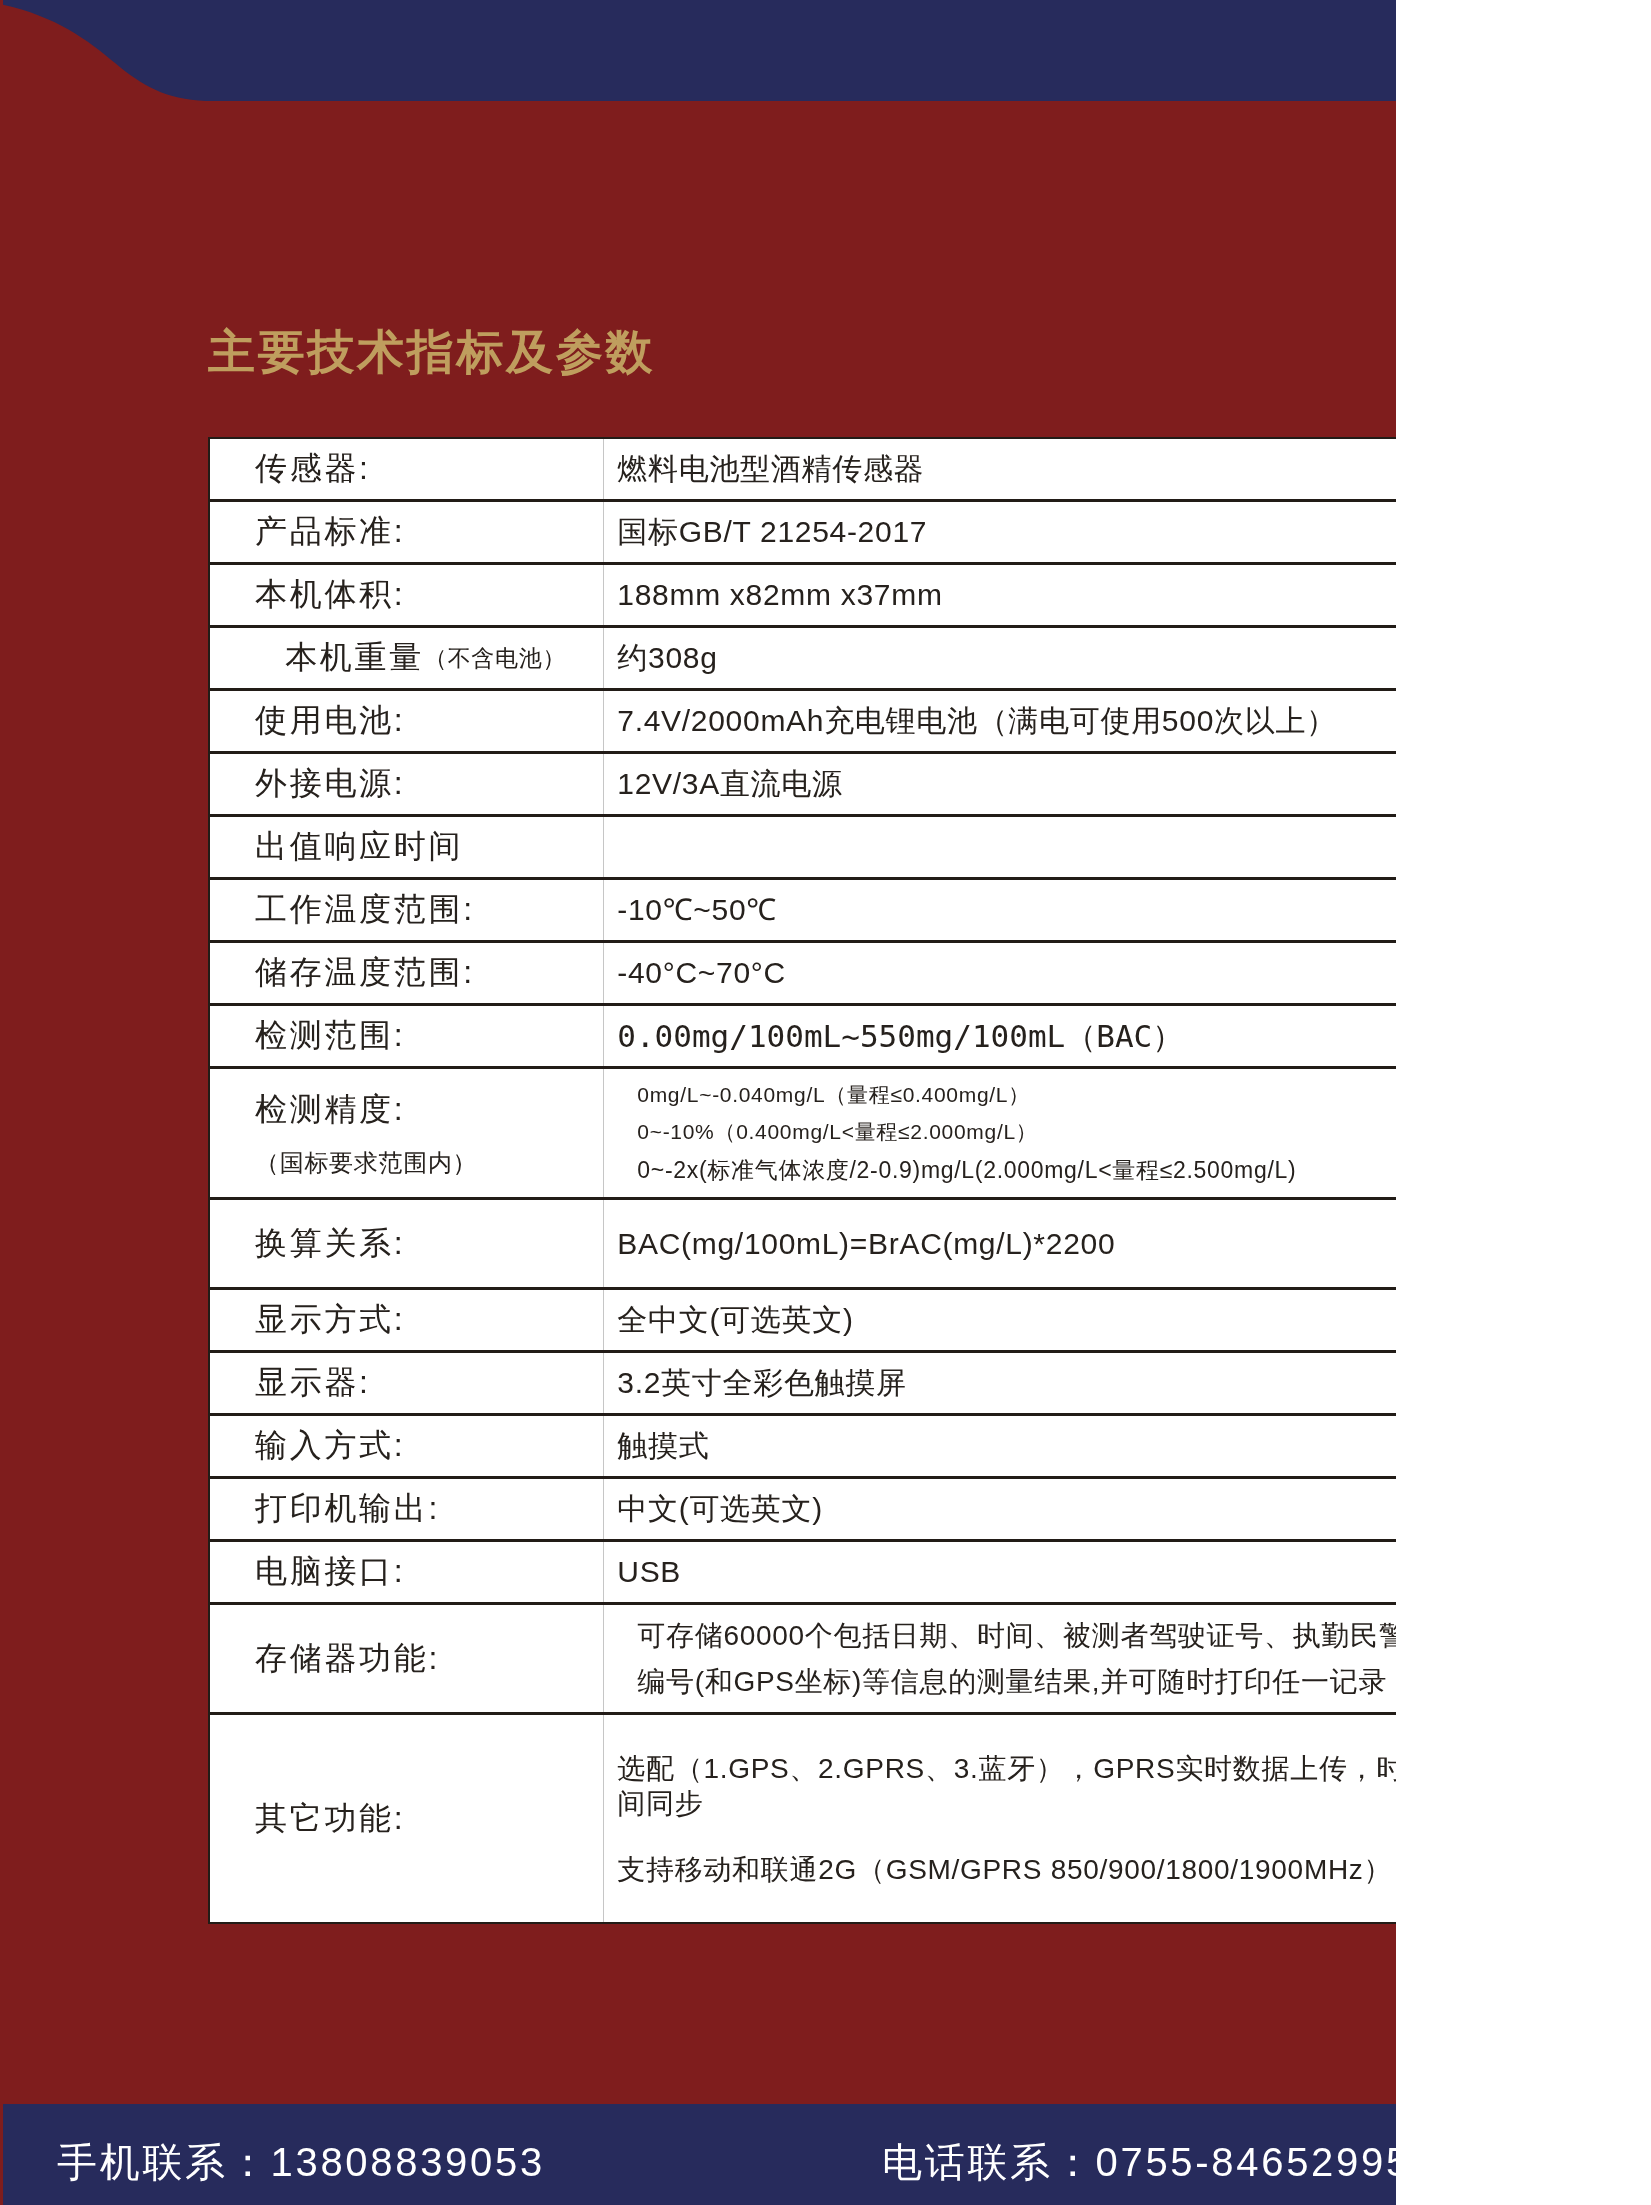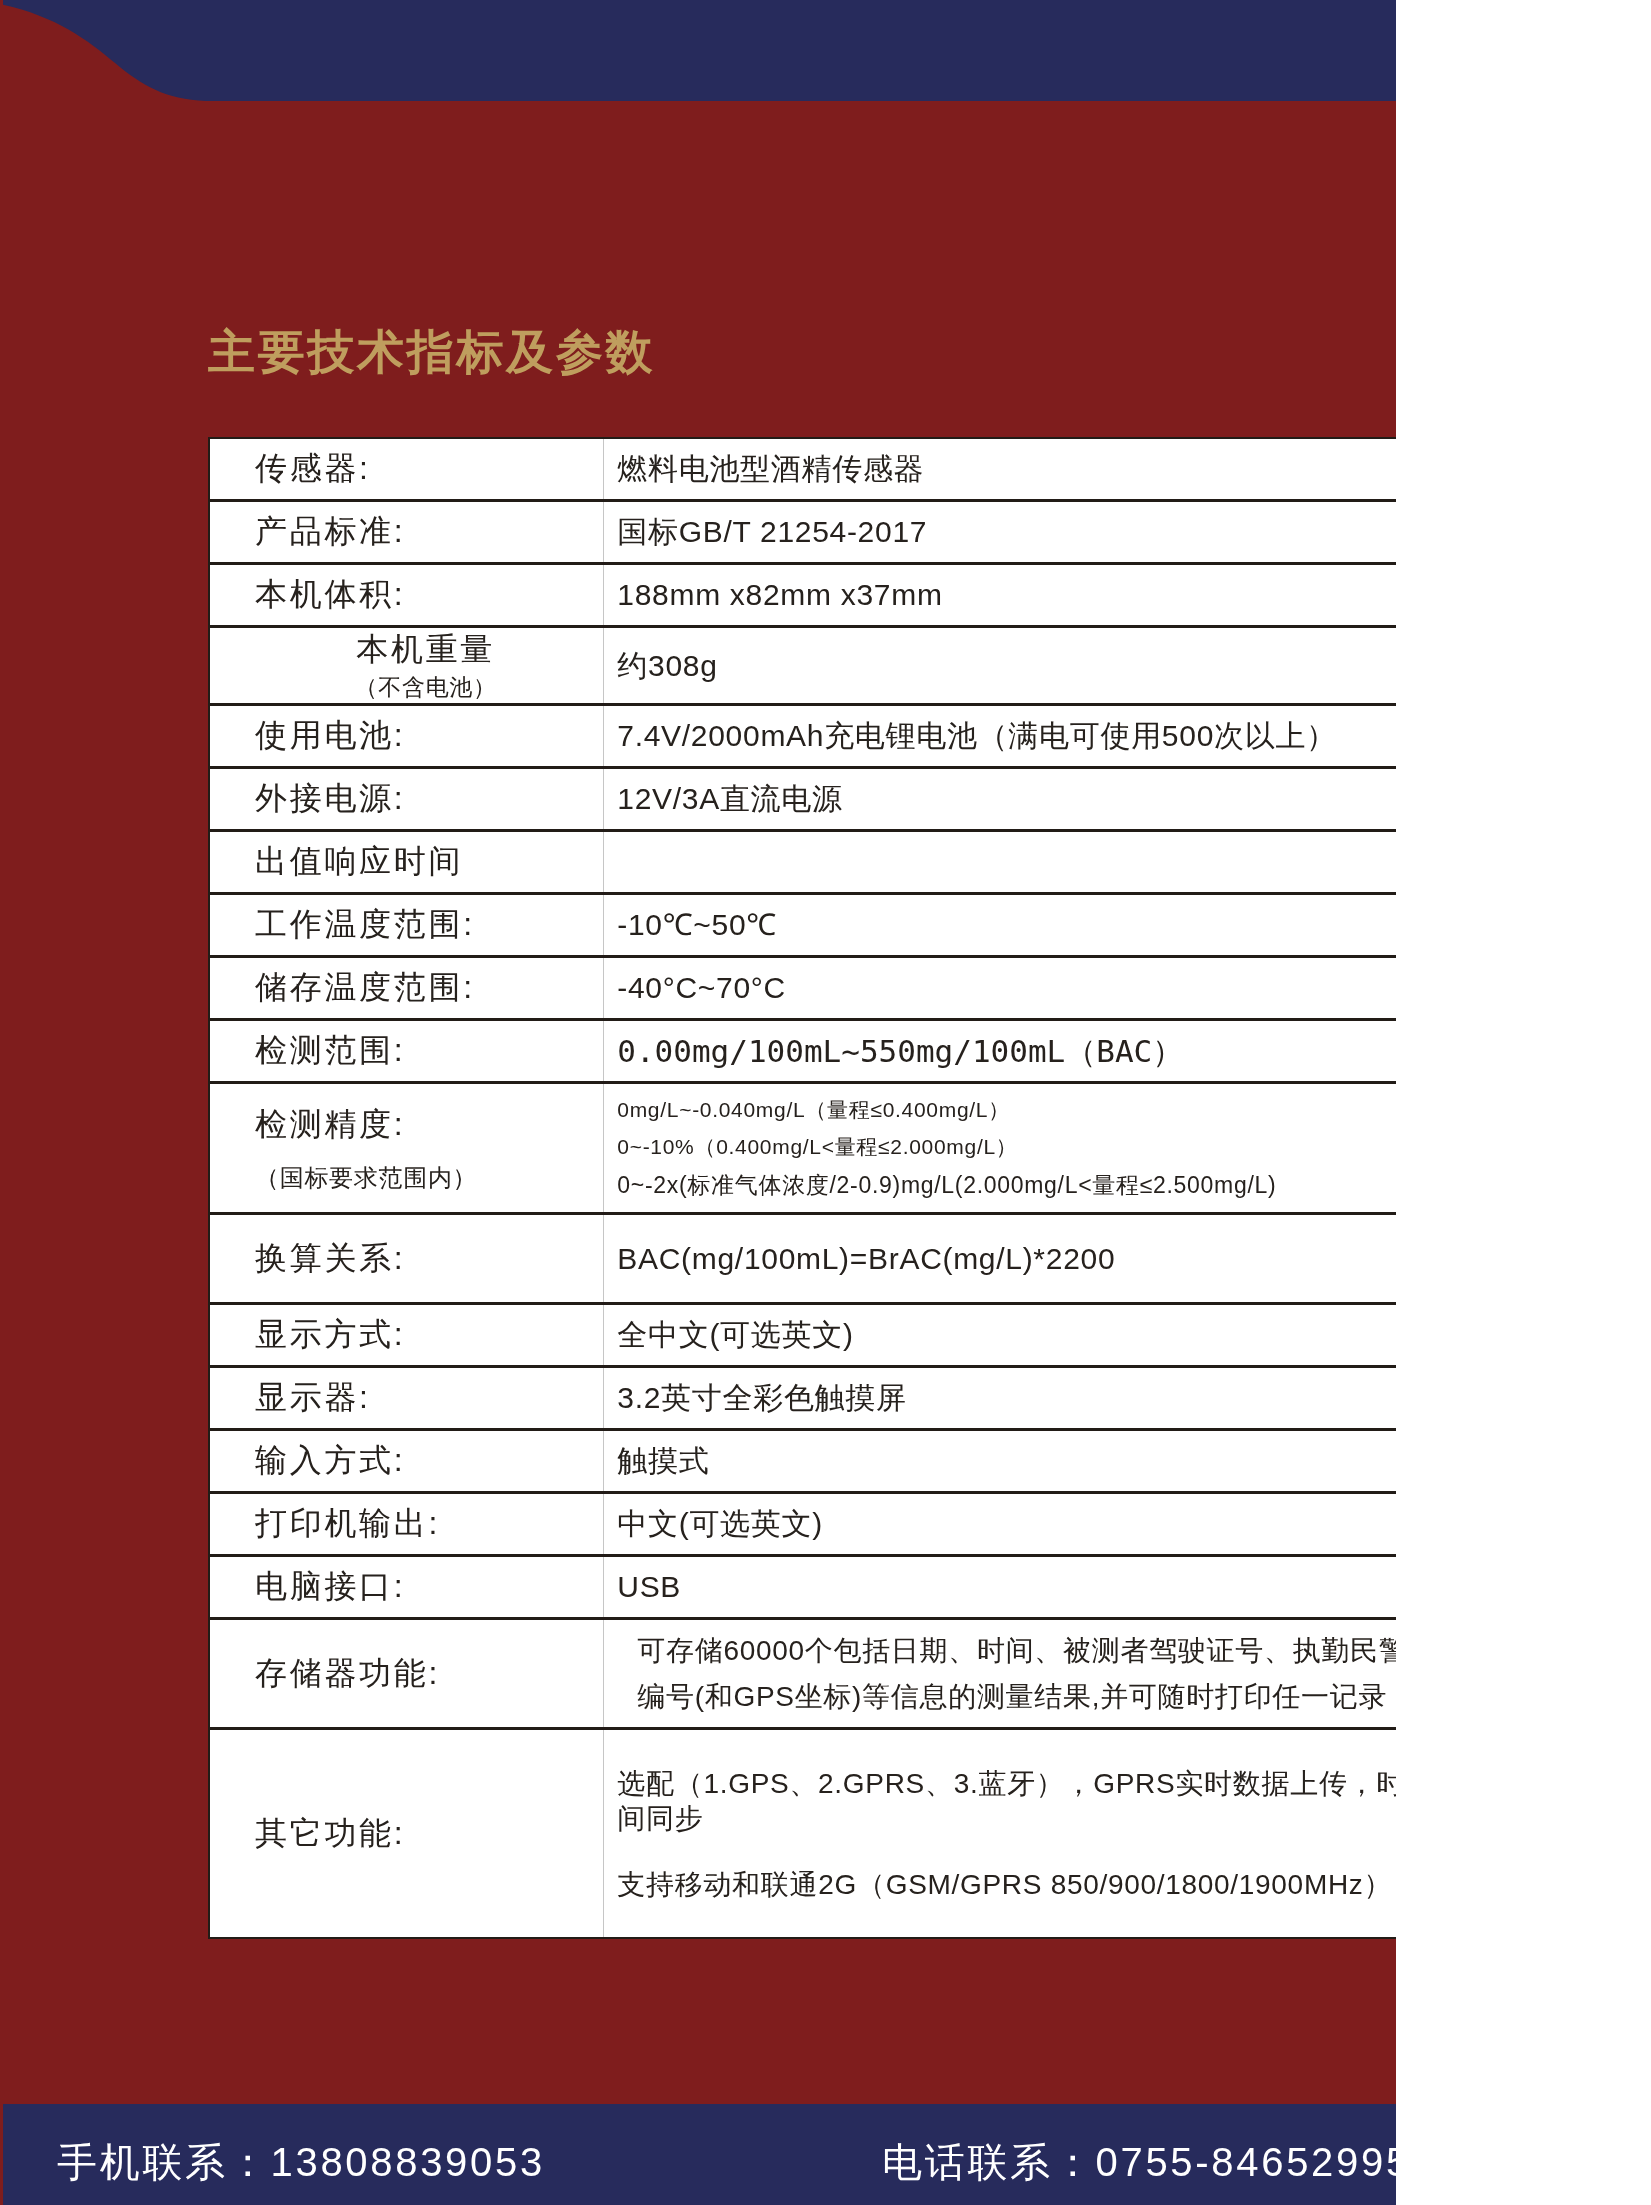--- a/index.html
+++ b/index.html
@@ -44,21 +44,21 @@
   .lbl-small{font-size:23px;letter-spacing:0.7px;}
   .lbl-sub{font-size:24px;letter-spacing:0.7px;margin-top:15px;white-space:nowrap;}
   .t-value{
     flex:1;display:flex;flex-direction:column;justify-content:center;
     padding-left:13.3px;padding-right:10.7px;
     font-size:30px;letter-spacing:0.7px;color:#26211d;
   }
   .vline{display:block;line-height:1.25;}
   
   .t-row:nth-child(10) .t-value{font-family:"DejaVu Sans Mono", monospace;font-size:31px;letter-spacing:0;}
-  .t-row:nth-child(11){min-height:128px;}
+  .t-row:nth-child(11){min-height:128px;gap:20px;}
   .t-row:nth-child(11) .t-value{gap:10.7px;}
   .t-row:nth-child(11) .vline{font-size:21px;}
   .t-row:nth-child(11) .vline:nth-child(3){font-size:23px;}
   .t-row:nth-child(12){min-height:87px;}
   .t-row:nth-child(18){min-height:107px;gap:20px;}
   .t-row:nth-child(18) .t-value{gap:10.7px;}
   .t-row:nth-child(18) .vline{font-size:28px;}
   .t-row:nth-child(19){min-height:207px;}
   .t-row:nth-child(19) .t-value{gap:31px;}
   .t-row:nth-child(19) .vline{font-size:28px;}
@@ -104,21 +104,21 @@
   <div class="t-row">
     <div class="t-label">
       <span class="lbl">本机体积:</span>
     </div>
     <div class="t-value">
             <span class="vline">188mm x82mm x37mm</span>
           </div>
   </div>
 
   <div class="t-row">
-    <div class="t-label" style="flex-direction: column; align-items: center;">
+    <div class="t-label" style="flex-direction: row; align-items: center;">
       <span class="lbl">本机重量</span>
             <span class="lbl-small">（不含电池）</span>
     </div>
     <div class="t-value">
             <span class="vline">约308g</span>
           </div>
   </div>
 
   <div class="t-row">
     <div class="t-label">

